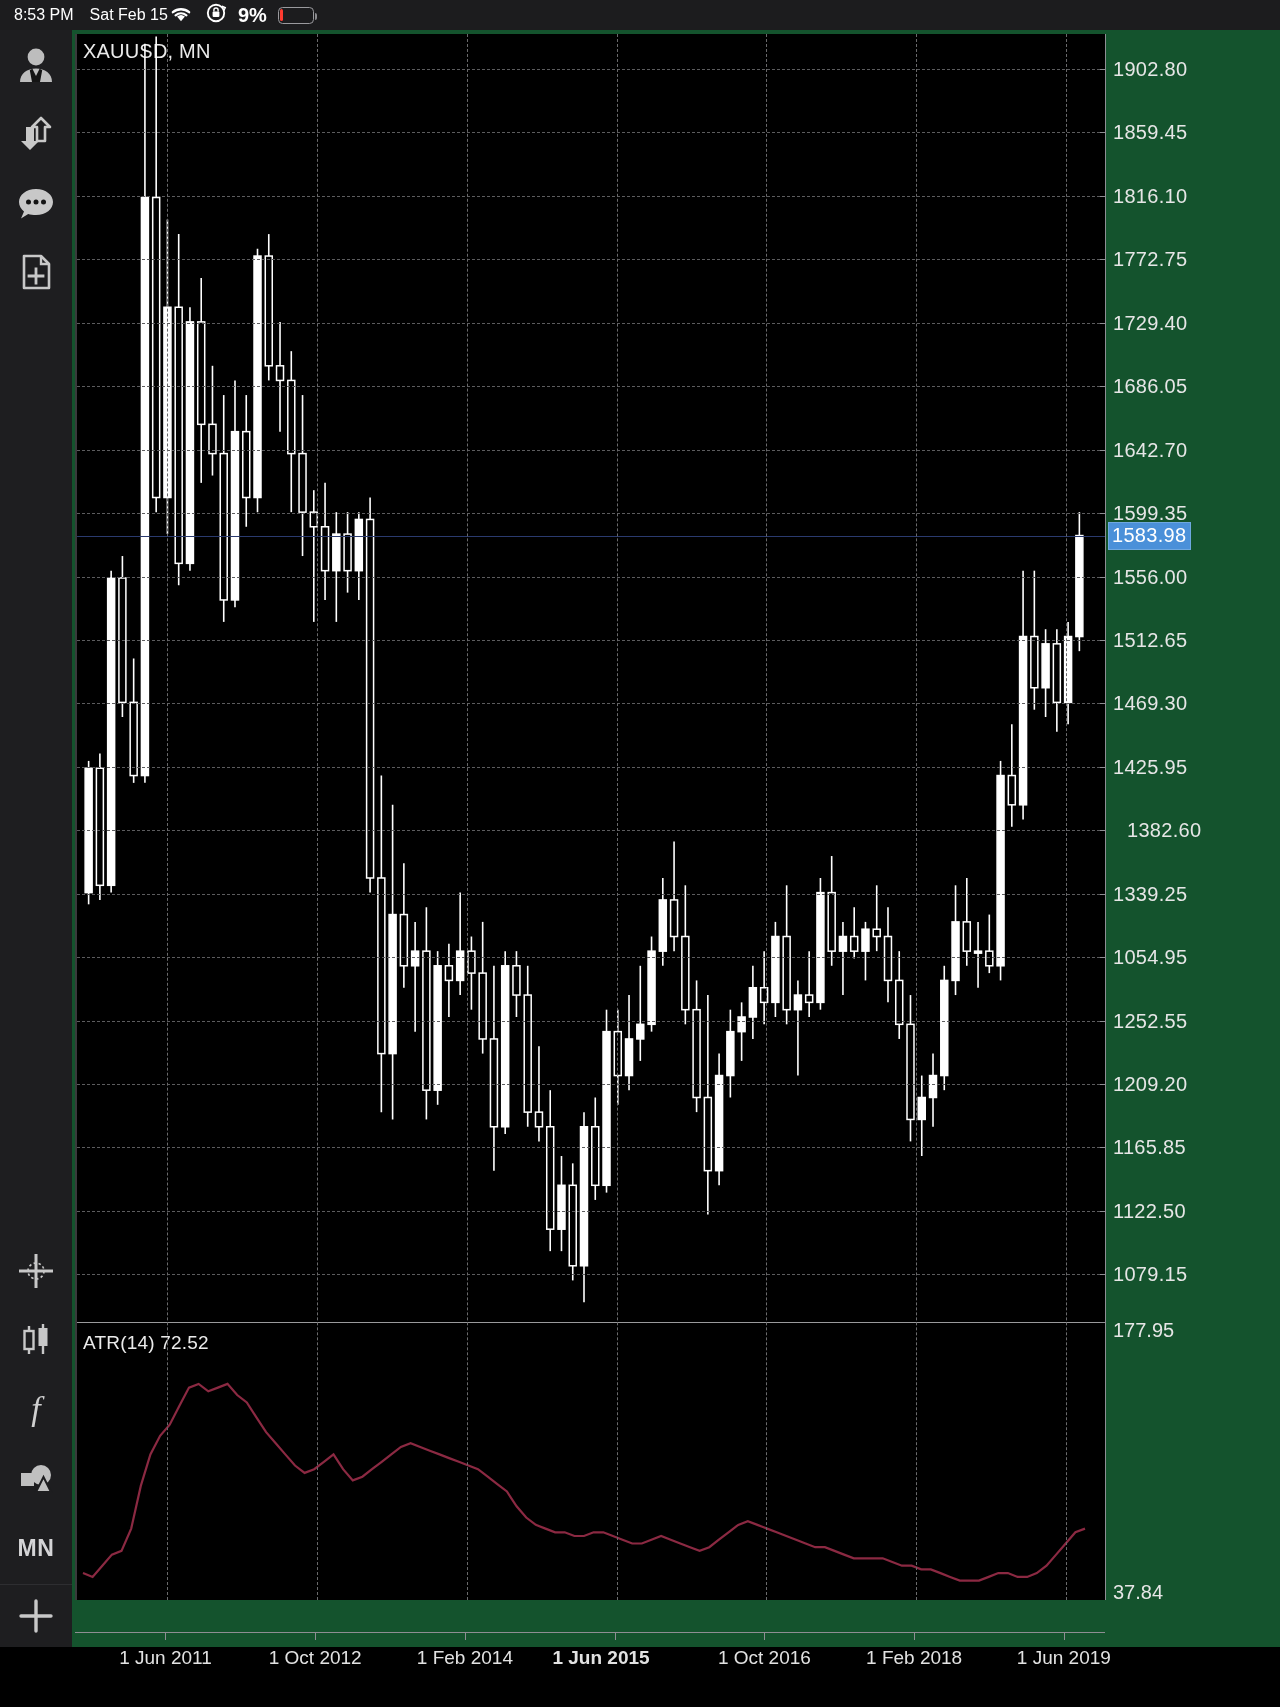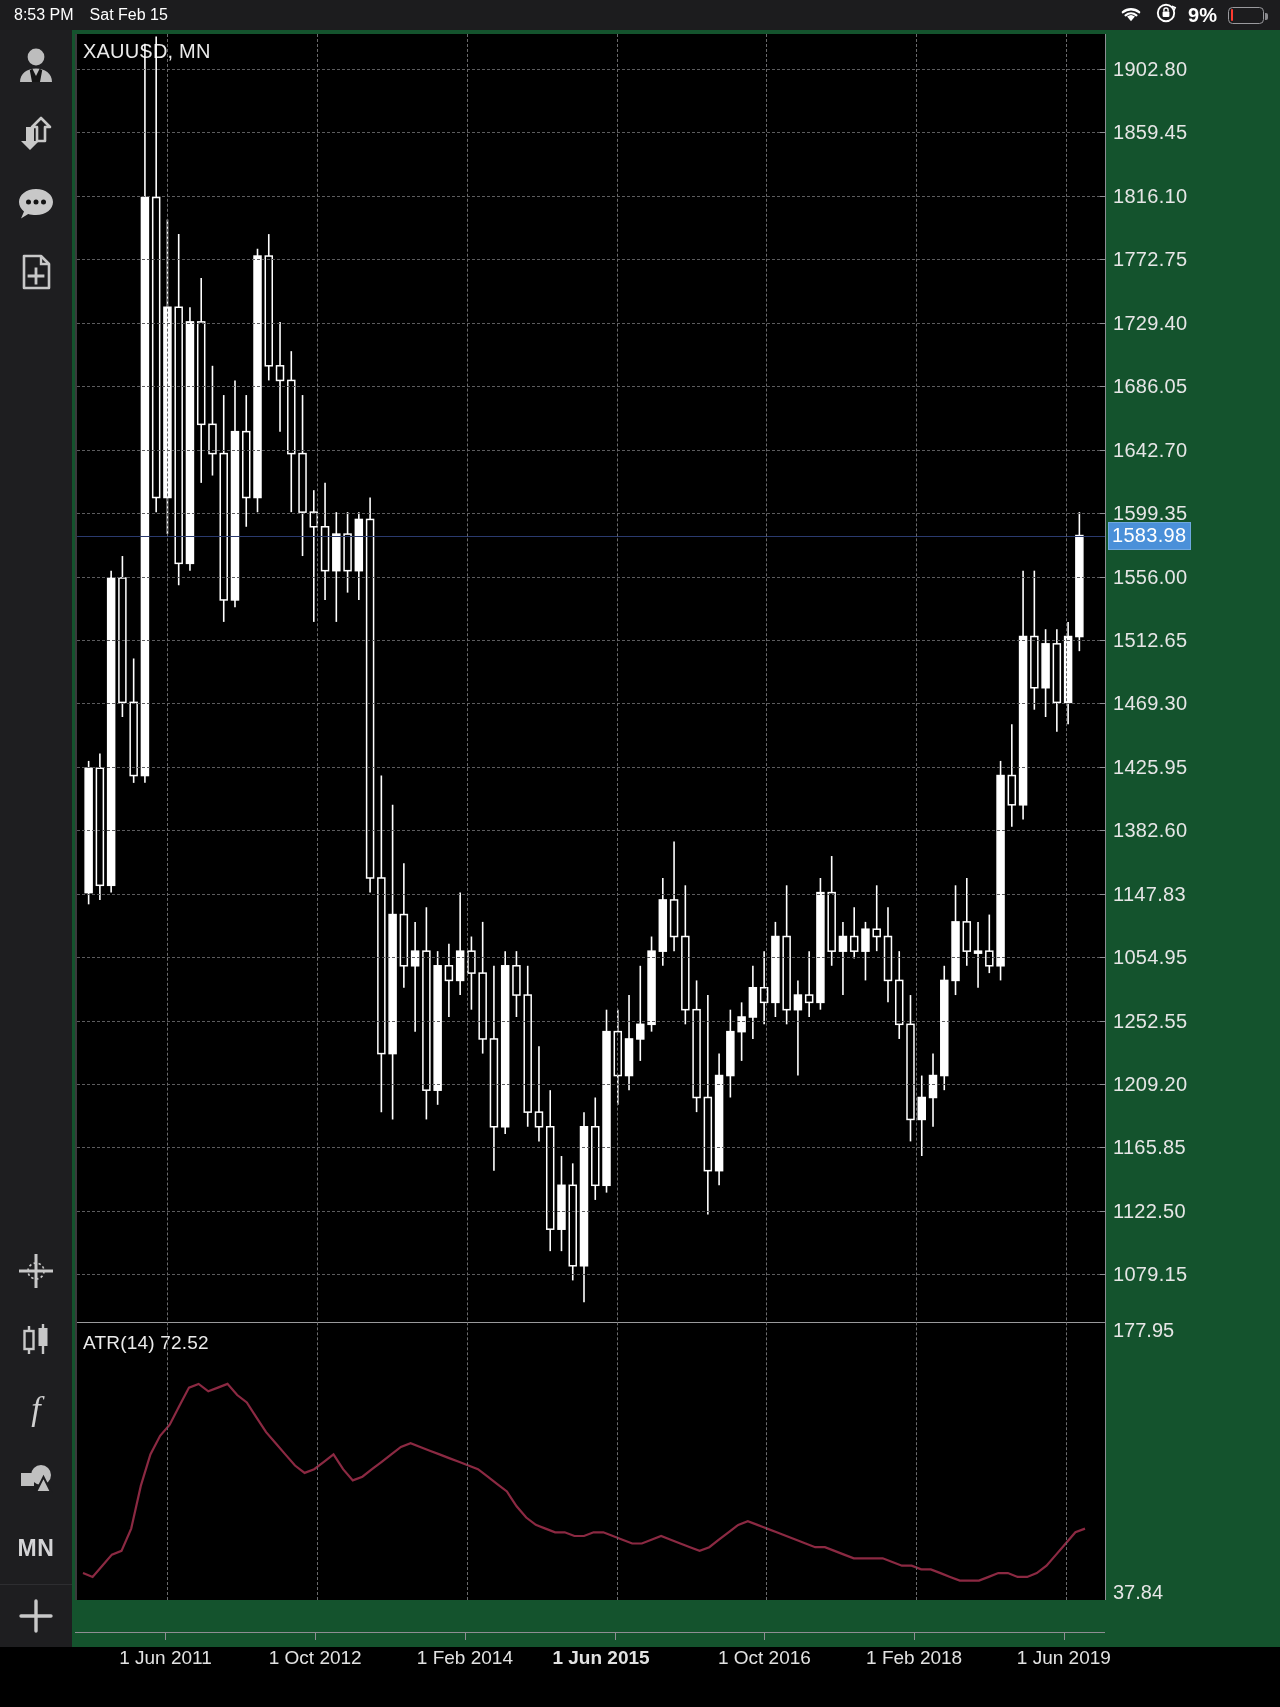--- a/index.html
+++ b/index.html
@@ -8,21 +8,21 @@
     background: #000; overflow: hidden;
     font-family: "Liberation Sans", sans-serif;
     -webkit-font-smoothing: antialiased;
   }
   #app { position: relative; width: 1280px; height: 1707px; background: #000; }
 
   
   .statusbar {
     position: absolute; left: 0; top: 0; width: 1280px; height: 30px;
     background: #1c1c1e; color: #fff;
-    display: flex; align-items: center; justify-content: space-between;
+    display: flex; align-items: center; justify-content: flex-start;
     padding: 0 16px 0 14px;
   }
   .sb-left { display: flex; align-items: baseline; gap: 16px; }
   .sb-right { display: flex; align-items: center; gap: 11px; }
   .sb-pct { font-size: 20px; font-weight: 600; }
   .batt {
     position: relative; width: 36px; height: 17px;
     border: 1.8px solid #9a9a9e; border-radius: 4.5px;
     display: flex; align-items: center; padding: 1.6px;
   }
@@ -479,23 +479,23 @@
         <div class="price-lbl" style="top: 479.089px;">1599.35</div>
         <div class="axis-tick" style="top: 542.526px;"></div>
         <div class="price-lbl" style="top: 542.526px;">1556.00</div>
         <div class="axis-tick" style="top: 605.964px;"></div>
         <div class="price-lbl" style="top: 605.964px;">1512.65</div>
         <div class="axis-tick" style="top: 669.402px;"></div>
         <div class="price-lbl" style="top: 669.402px;">1469.30</div>
         <div class="axis-tick" style="top: 732.84px;"></div>
         <div class="price-lbl" style="top: 732.84px;">1425.95</div>
         <div class="axis-tick" style="top: 796.278px;"></div>
-        <div class="price-lbl" style="top: 796.278px;">1382.60</div>
+        <div class="price-lbl" style="top: 796.278px; margin-left: 14px;">1382.60</div>
         <div class="axis-tick" style="top: 859.715px;"></div>
-        <div class="price-lbl" style="top: 859.715px;">1147.83</div>
+        <div class="price-lbl" style="top: 859.715px;">1339.25</div>
         <div class="axis-tick" style="top: 923.153px;"></div>
         <div class="price-lbl" style="top: 923.153px;">1054.95</div>
         <div class="axis-tick" style="top: 986.591px;"></div>
         <div class="price-lbl" style="top: 986.591px;">1252.55</div>
         <div class="axis-tick" style="top: 1050.03px;"></div>
         <div class="price-lbl" style="top: 1050.03px;">1209.20</div>
         <div class="axis-tick" style="top: 1113.47px;"></div>
         <div class="price-lbl" style="top: 1113.47px;">1165.85</div>
         <div class="axis-tick" style="top: 1176.9px;"></div>
         <div class="price-lbl" style="top: 1176.9px;">1122.50</div>

